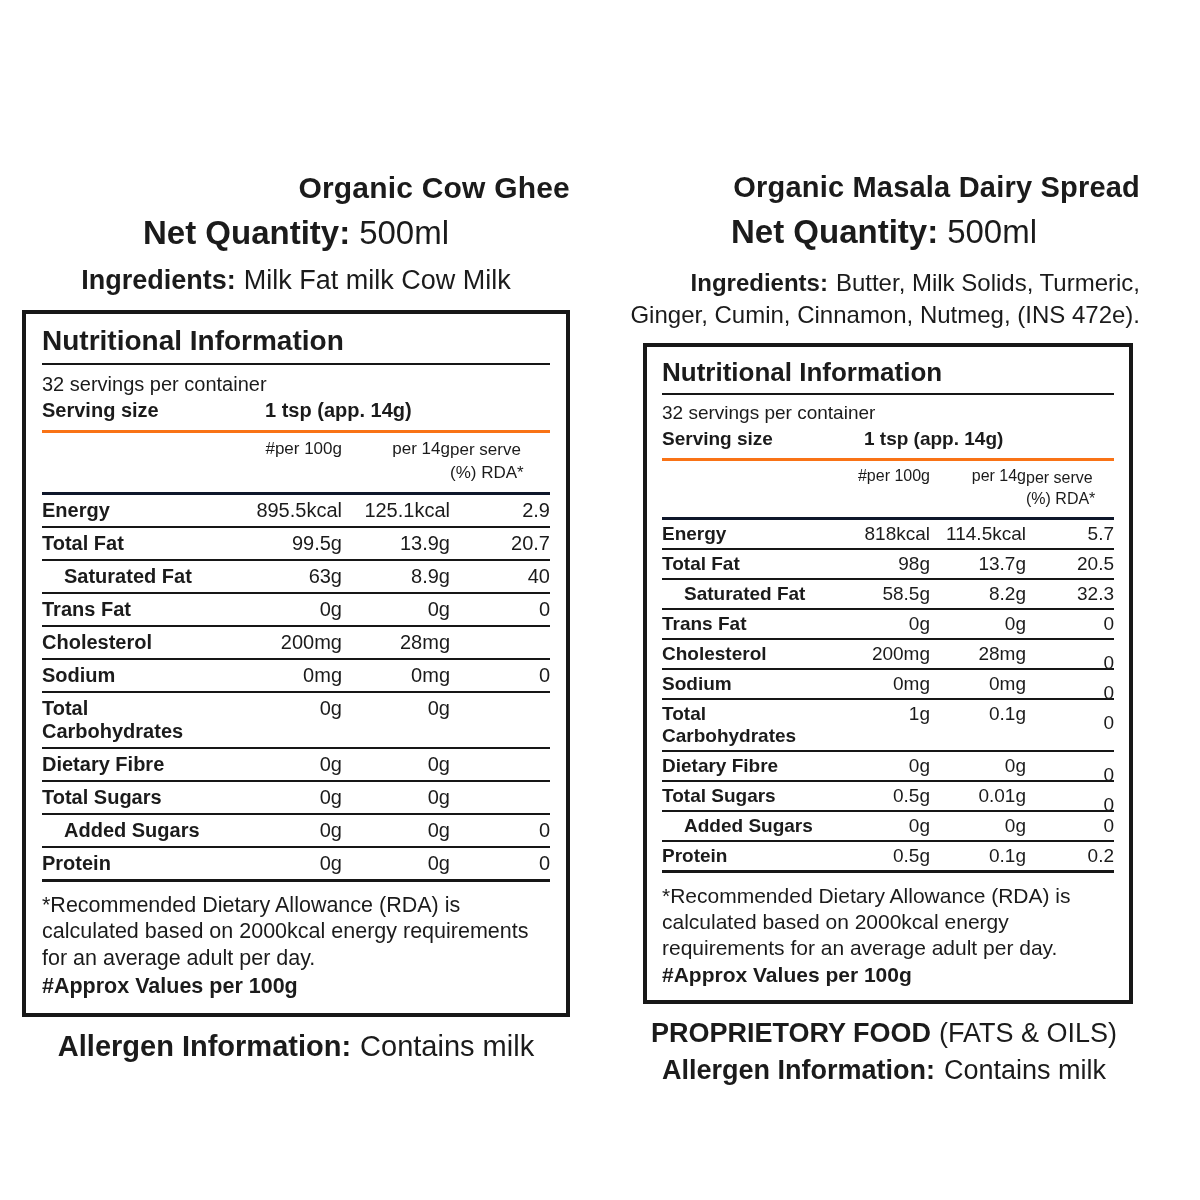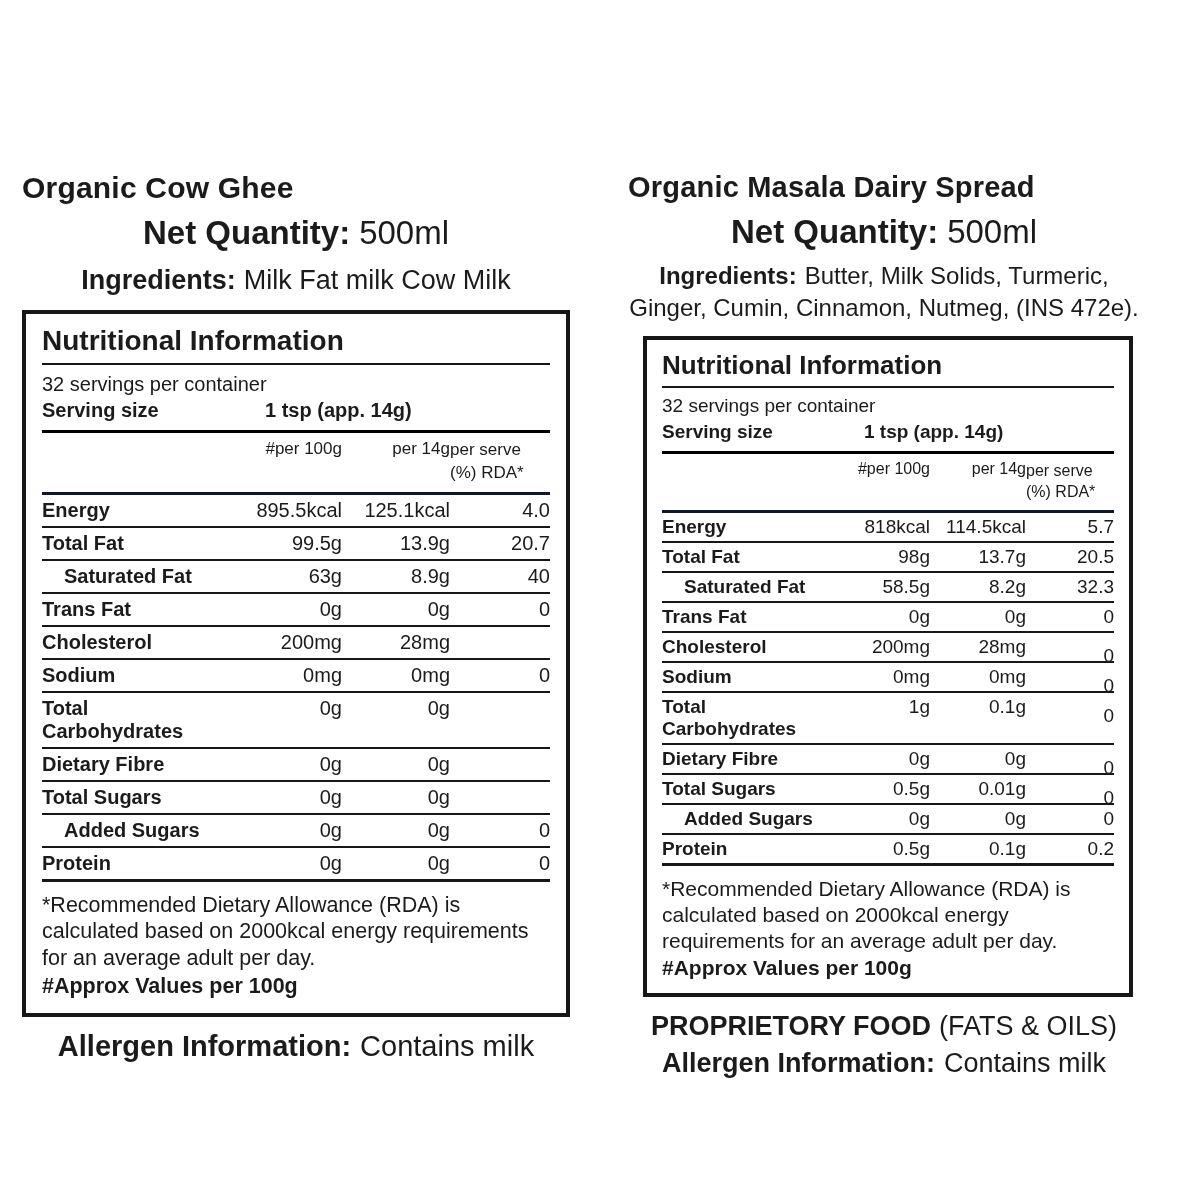--- a/index.html
+++ b/index.html
@@ -9,43 +9,43 @@
     color:#1b1b1b;
     font-family:"Liberation Sans", sans-serif;
     -webkit-font-smoothing:antialiased;
   }
   .page{position:relative;width:1200px;height:1200px;overflow:hidden;background:#ffffff;}
   .b{font-weight:bold;}
   .panel{position:absolute;top:170px;}
   .panel.left{left:22px;width:548px;}
   .panel.right{left:628px;width:512px;}
 
-  .title{margin:0;text-align:left;font-size:30px;font-weight:bold;line-height:1.2;letter-spacing:.2px;}
+  .title{margin:0;text-align:right;font-size:30px;font-weight:bold;line-height:1.2;letter-spacing:.2px;}
   .panel.right .title{font-size:29px;}
   .netqty{margin:7px 0 0 0;text-align:center;font-size:33px;line-height:1.2;}
   .netqty .lbl{margin-right:9px;}
   .ingredients{margin:11px 0 0 0;text-align:center;font-size:27px;line-height:1.25;}
-  .panel.right .ingredients{font-size:24px;line-height:1.3;margin-top:9px;}
+  .panel.right .ingredients{font-size:24px;line-height:1.3;margin-top:16px;text-align:right;}
   .ingredients .lbl{margin-right:8px;}
 
   .nutri-box{
     box-sizing:border-box;
     margin-top:13px;
     width:548px;
     border:4px solid #171717;
     padding:10px 16px 14px 16px;
     background:#ffffff;
   }
   .panel.right .nutri-box{width:490px;margin-left:15px;padding:10px 15px 13px 15px;}
 
   .nutri-title{margin:0;font-size:28px;font-weight:bold;line-height:1.2;border-bottom:2px solid #171717;padding-bottom:5px;}
   .panel.right .nutri-title{font-size:26px;}
   .servings{margin:7px 0 0 0;font-size:20px;line-height:1.2;}
   .panel.right .servings{font-size:19px;}
-  .serving-size{display:flex;margin-top:3px;font-size:20px;font-weight:bold;border-bottom:3px solid #000000;padding-bottom:8px;}
+  .serving-size{display:flex;margin-top:3px;font-size:20px;font-weight:bold;border-bottom:3px solid #f97316;padding-bottom:8px;}
   .panel.right .serving-size{font-size:19px;}
   .serving-size .lbl{width:223px;flex:none;}
   .panel.right .serving-size .lbl{width:202px;}
 
   .colhead{display:flex;align-items:flex-start;font-size:17px;padding:6px 0 7px 0;border-bottom:3px solid #0f172a;}
   .panel.right .colhead{font-size:16px;}
   .nlabel{flex:1;text-align:left;}
   .nval{flex:none;text-align:right;}
   .left .c1{width:120px;} .left .c2{width:108px;} .left .c3{width:100px;}
   .right .c1{width:112px;} .right .c2{width:96px;} .right .c3{width:88px;}
@@ -93,21 +93,21 @@
         <span class="nval c3 twoline">
             <span>per serve</span>
             <span>(%) RDA*</span>
           </span>
       </div>
       <div class="rows">
           <div class="nrow">
             <span class="nlabel">Energy</span>
             <span class="nval c1">895.5kcal</span>
             <span class="nval c2">125.1kcal</span>
-            <span class="nval c3">4.0</span>
+            <span class="nval c3">2.9</span>
           </div>
           <div class="nrow">
             <span class="nlabel">Total Fat</span>
             <span class="nval c1">99.5g</span>
             <span class="nval c2">13.9g</span>
             <span class="nval c3">20.7</span>
           </div>
           <div class="nrow indent">
             <span class="nlabel">Saturated Fat</span>
             <span class="nval c1">63g</span>

